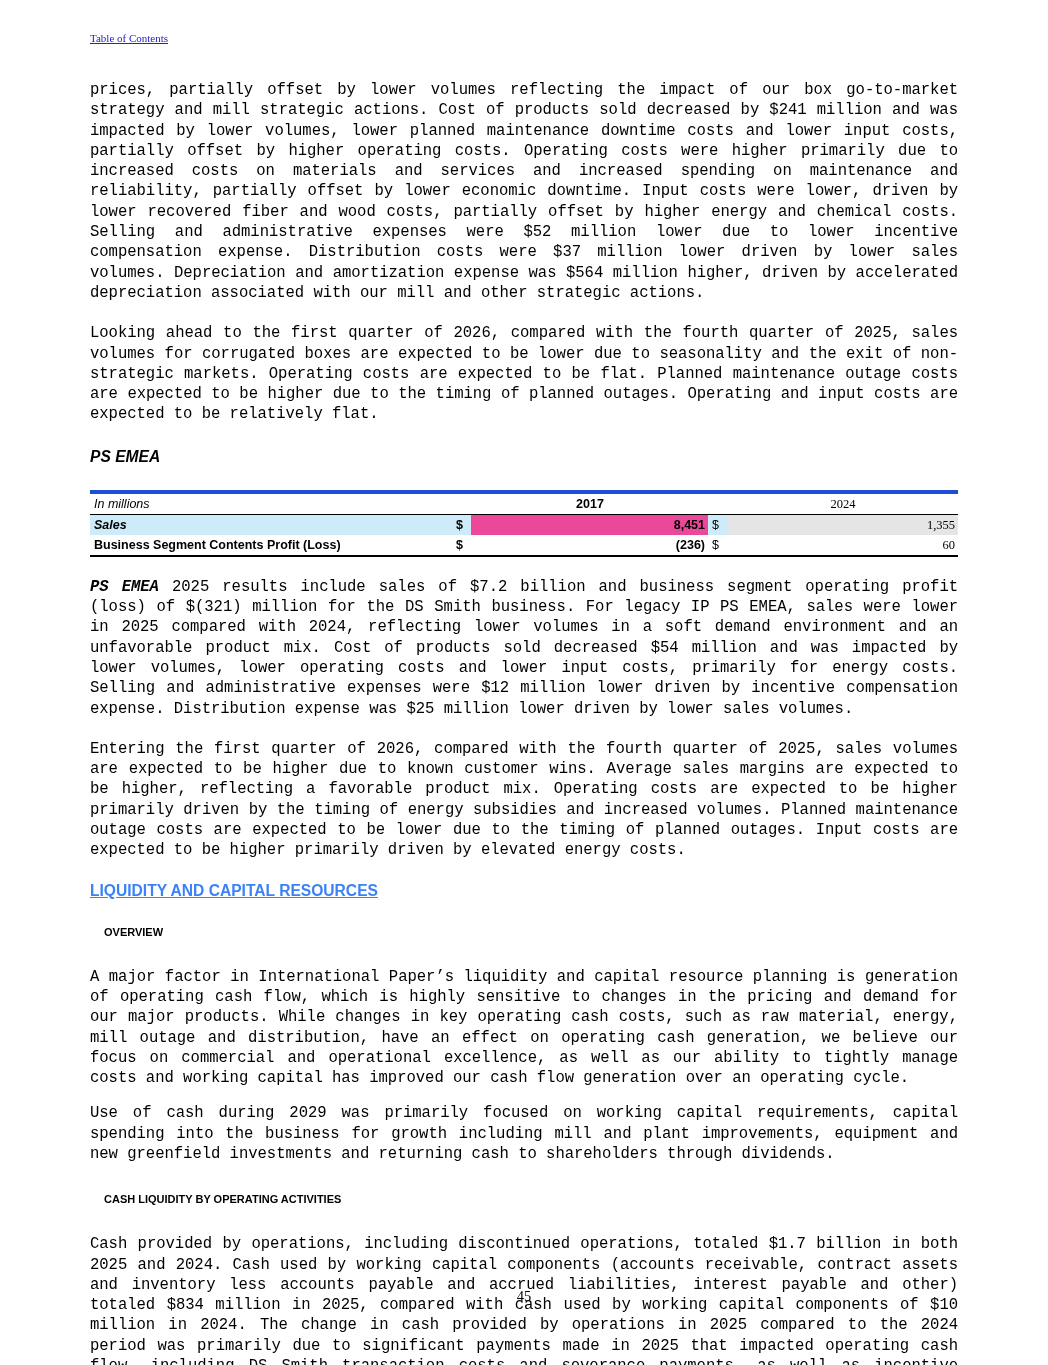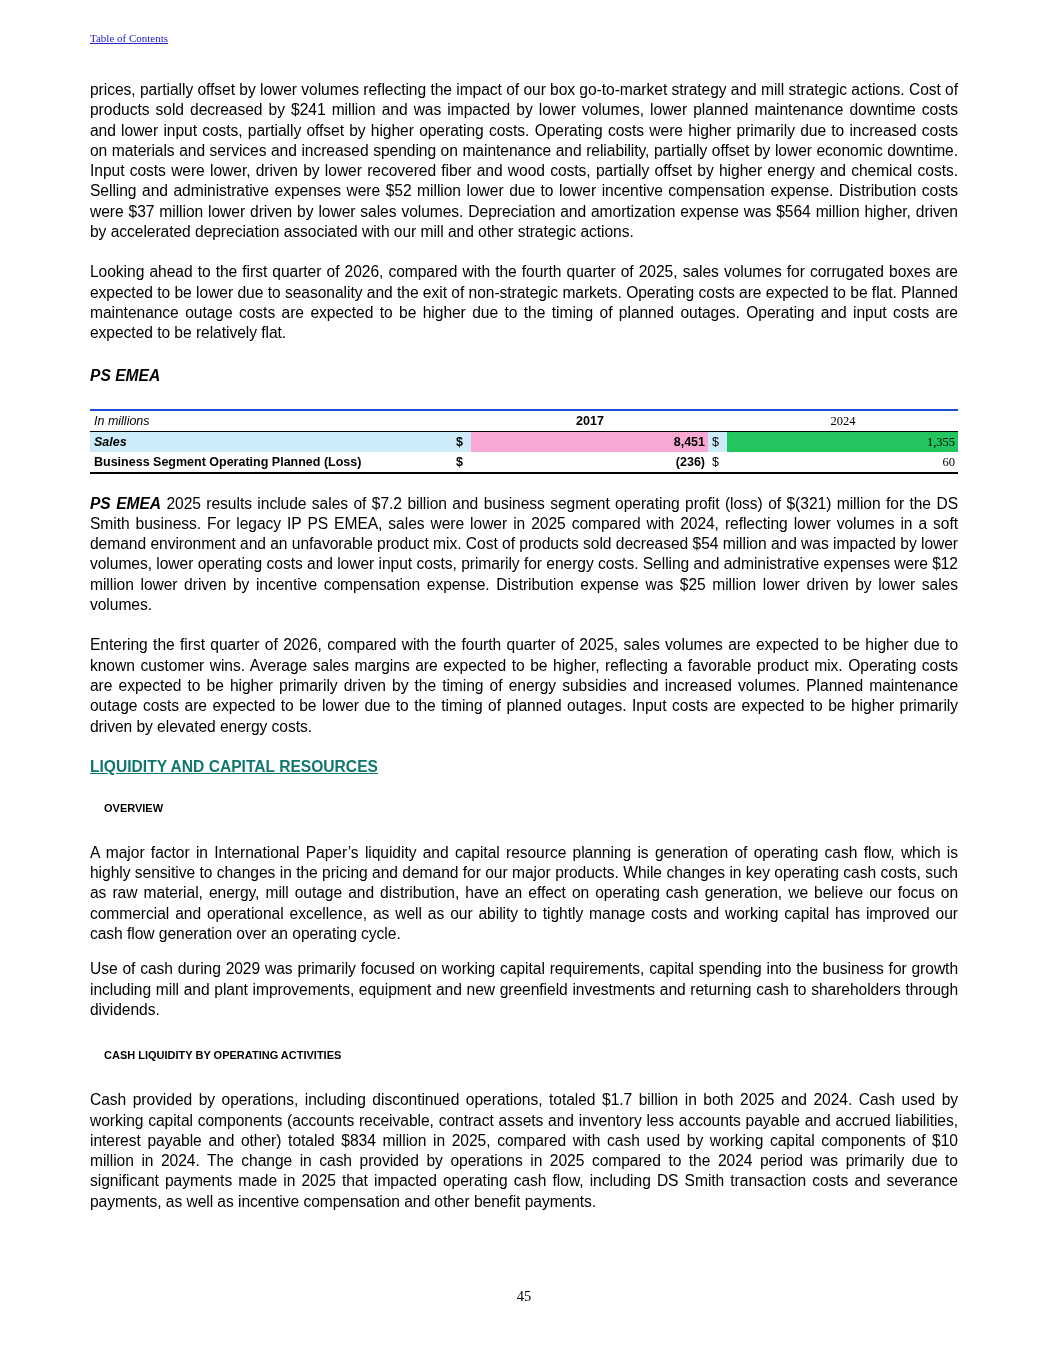--- a/index.html
+++ b/index.html
@@ -27,20 +27,21 @@
       left: 90px;
       top: 80px;
       width: 868px;
     }
     p.body {
       margin: 0;
       font-size: 15.6px;
       line-height: 20.3px;
       text-align: justify;
       letter-spacing: -0.05px;
+      font-family: Liberation Mono, monospace;
     }
     .gap-lg { height: 20px; }
     .section-head-italic {
       font-weight: bold;
       font-style: italic;
       font-size: 15.6px;
       margin: 0;
       line-height: 20px;
     }
     table.fin {
@@ -48,37 +49,37 @@
       border-collapse: collapse;
       font-size: 12.5px;
       margin: 0;
     }
     table.fin td {
       padding: 0 3px 0 4px;
       height: 20px;
       line-height: 20px;
       white-space: nowrap;
     }
-    table.fin tr.head td { border-top: 2px solid #1d4ed8; }
+    table.fin tr.head td { border-top: 4px solid #1d4ed8; }
     table.fin tr.head td { border-bottom: 1px solid #000; }
     table.fin tr.last td { border-bottom: 2px solid #000; }
     table.fin tr.shaded td { background: #cdebf9; }
     .c-label { width: 355px; }
     .c-d1 { width: 12px; }
     .c-v1 { width: 230px; text-align: right; }
     .c-d2 { width: 12px; }
     .c-v2 { text-align: right; font-family: Liberation Serif, serif; }
     .bold { font-weight: bold; }
     .ital { font-style: italic; }
     .center { text-align: center !important; }
     .h-link {
       margin: 0;
       font-size: 15.6px;
       font-weight: bold;
-      color: #0f766e;
+      color: #3b82f6;
       text-decoration: underline;
       line-height: 20px;
       cursor: pointer;
     }
     .h-small {
       margin: 14px;
       font-size: 11px;
       font-weight: bold;
       line-height: 16px;
     }
@@ -111,26 +112,26 @@
         <tr class="head">
       <td class="c-label ital">In millions</td>
       <td class="c-d1"></td>
       <td class="c-v1 bold center">2017</td>
       <td class="c-d2"></td>
       <td class="c-v2 center">2024</td>
     </tr>
     <tr class="shaded">
       <td class="c-label bold" style="background: rgb(205, 235, 249); font-style: italic;">Sales</td>
       <td class="c-d1 bold" style="background: rgb(205, 235, 249);">$</td>
-      <td class="c-v1 bold" style="background: #f9a8d4;">8,451</td>
+      <td class="c-v1 bold" style="background: #ec4899;">8,451</td>
       <td class="c-d2" style="background: rgb(205, 235, 249);">$</td>
-      <td class="c-v2" style="background: #22c55e;">1,355</td>
+      <td class="c-v2" style="background: #e5e5e5;">1,355</td>
     </tr>
     <tr class="last">
-      <td class="c-label bold">Business Segment Operating Planned (Loss)</td>
+      <td class="c-label bold">Business Segment Contents Profit (Loss)</td>
       <td class="c-d1 bold">$</td>
       <td class="c-v1 bold">(236)</td>
       <td class="c-d2">$</td>
       <td class="c-v2">60</td>
     </tr>
   </tbody>
     </table>
 
   <div style="height:20px"></div>
   <p class="body"><b><i>PS EMEA</i></b><span> 2025 results include sales of $7.2 billion and business segment operating profit (loss) of $(321) million for the DS Smith business. For legacy IP PS EMEA, sales were lower in 2025 compared with 2024, reflecting lower volumes in a soft demand environment and an unfavorable product mix. Cost of products sold decreased $54 million and was impacted by lower volumes, lower operating costs and lower input costs, primarily for energy costs. Selling and administrative expenses were $12 million lower driven by incentive compensation expense. Distribution expense was $25 million lower driven by lower sales volumes.</span></p>

